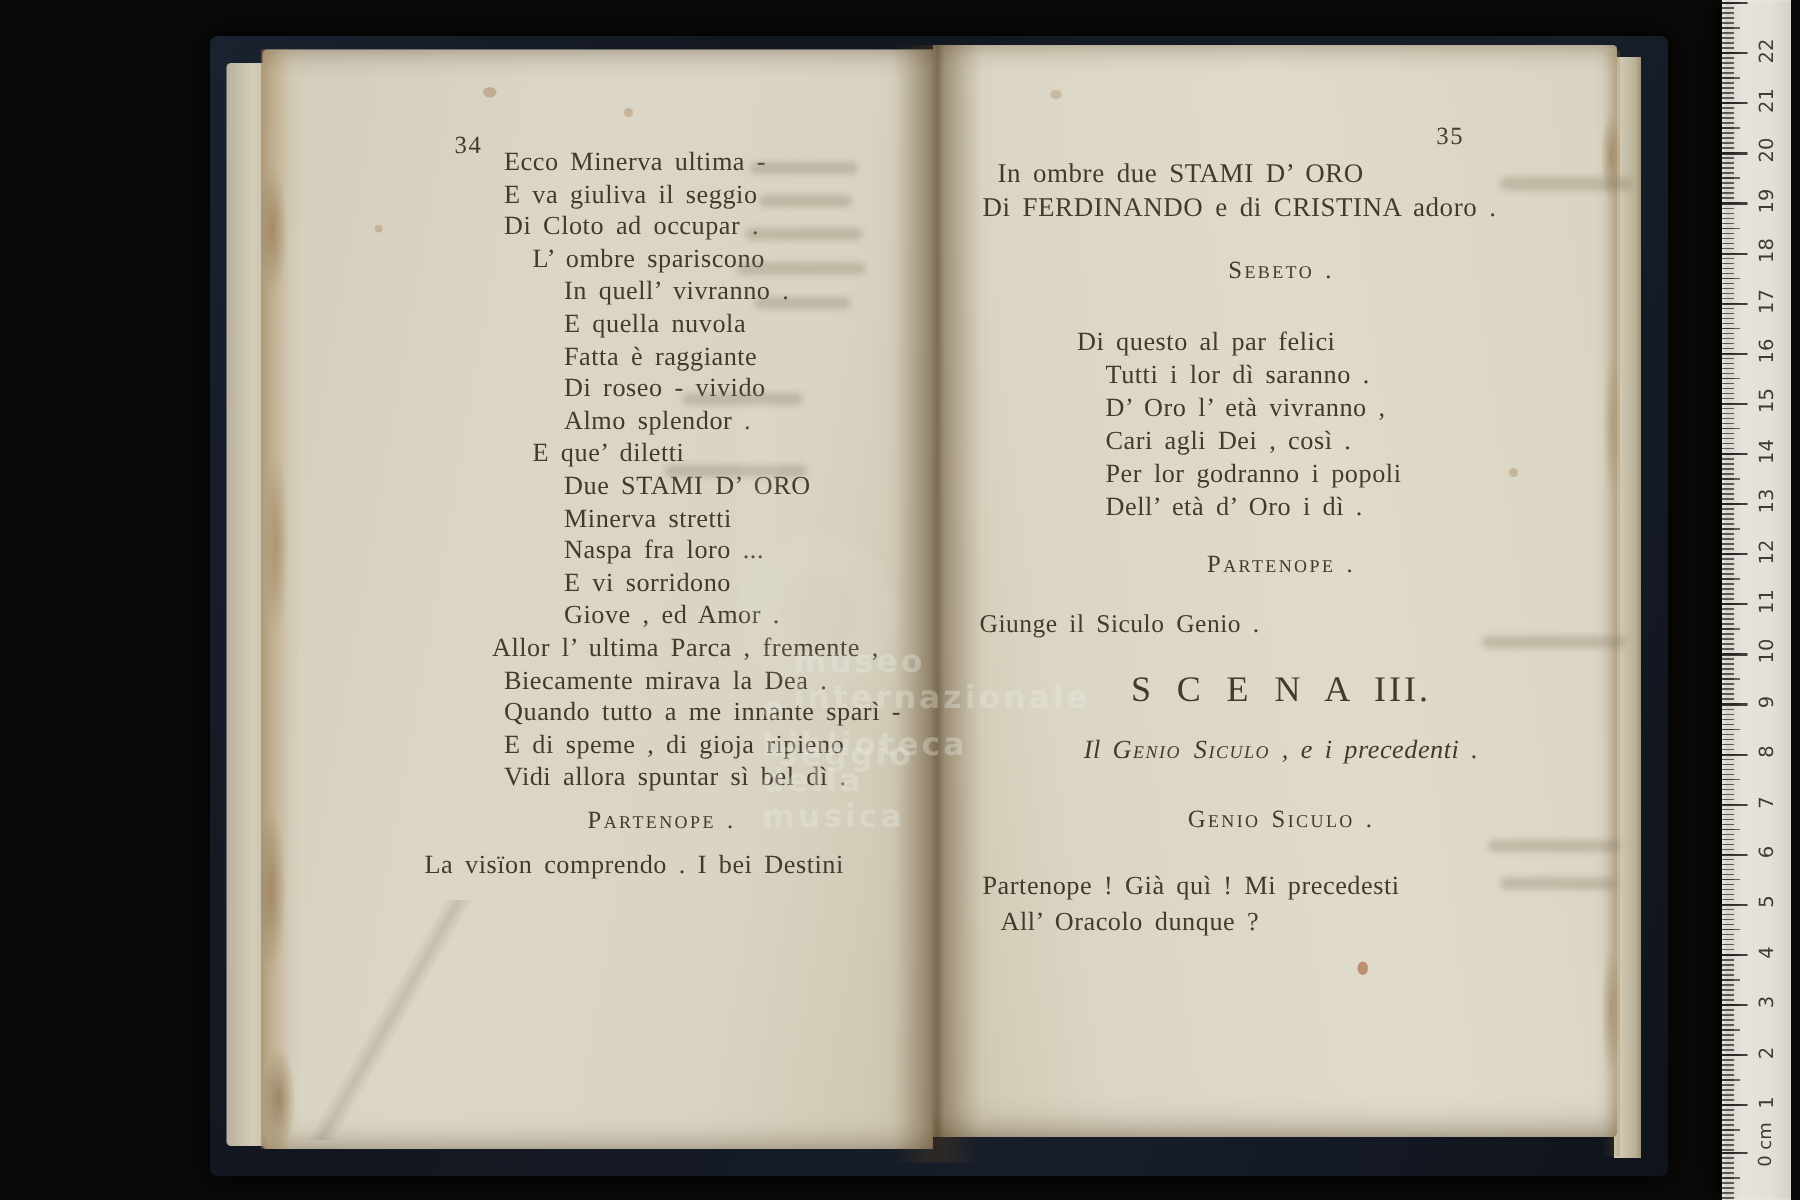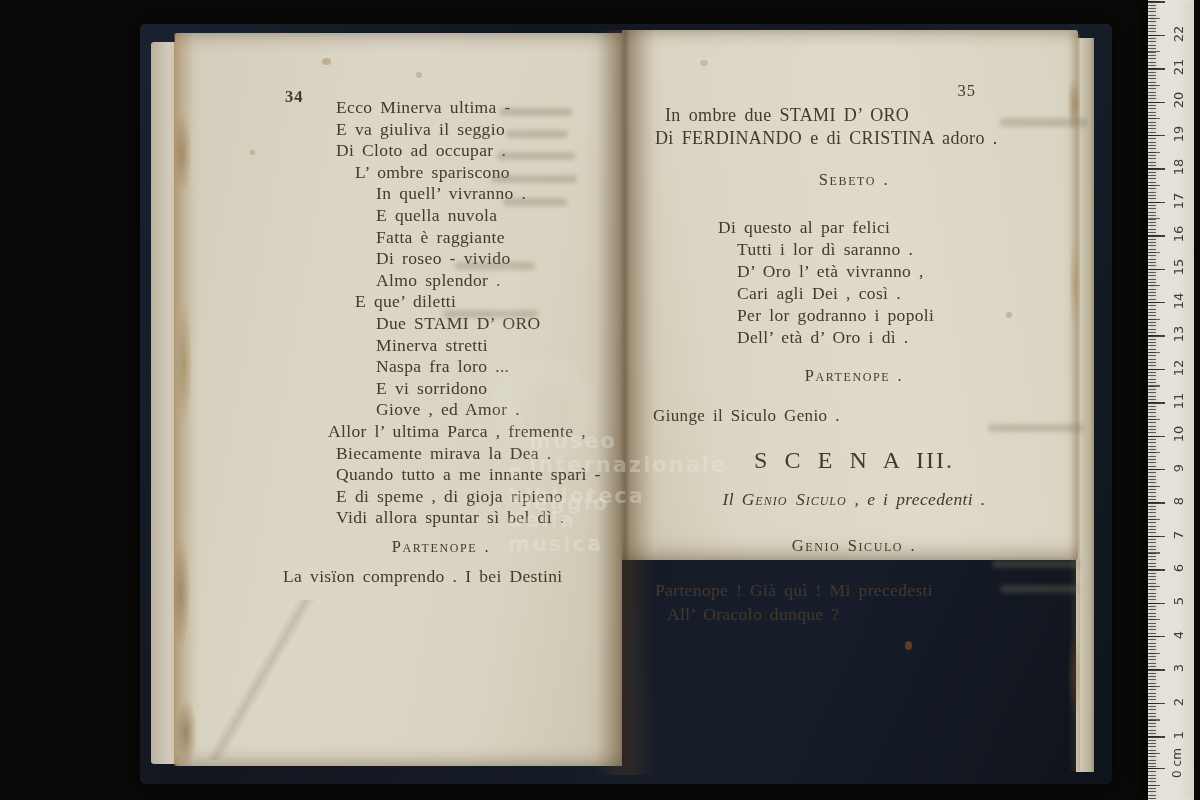--- a/index.html
+++ b/index.html
@@ -11,21 +11,21 @@
          border-radius:5px;box-shadow:0 0 18px rgba(0,0,0,.9);}
   .underleaf-l{position:absolute;left:151px;top:42px;width:30px;height:722px;
          background:linear-gradient(to right,#b9b19c,#d2ccba 60%,#c4bca6);border-radius:3px 0 0 3px;}
   .underleaf-r{position:absolute;left:1076px;top:38px;width:18px;height:734px;
          background:linear-gradient(to right,#d8d2bf,#b9b097 80%,#9c9278);}
   .page{position:absolute;color:#45392c;}
   .page-left{left:175px;top:33px;width:447px;height:733px;
          background:linear-gradient(100deg,#d3ccba,#dbd6c6 38%,#d9d3c2 72%,#ccc4ae);
          border-radius:3px 0 0 3px;
          box-shadow:inset -26px 0 30px -22px rgba(90,70,40,.55), inset 0 14px 18px -14px rgba(80,60,35,.45), inset 0 -16px 20px -16px rgba(80,60,35,.5);}
-  .page-right{left:622px;top:30px;width:456px;height:530px;
+  .page-right{left:622px;top:30px;width:456px;height:728px;
          background:linear-gradient(262deg,#d9d3c1,#dfdaca 42%,#dbd5c4 78%,#cdc5ae);
          border-radius:0 3px 3px 0;
          box-shadow:inset 28px 0 32px -24px rgba(90,70,40,.55), inset 0 14px 18px -14px rgba(80,60,35,.4), inset 0 -18px 22px -16px rgba(80,60,35,.5), inset -10px 0 14px -10px rgba(120,95,55,.45);}
   .deckle-l{position:absolute;left:174px;top:33px;width:26px;height:733px;opacity:.85;
          background:
            radial-gradient(14px 60px at 8px 120px,rgba(130,95,48,.55),transparent 70%),
            radial-gradient(12px 90px at 10px 330px,rgba(140,105,55,.5),transparent 70%),
            radial-gradient(14px 80px at 7px 560px,rgba(125,92,45,.55),transparent 70%),
            radial-gradient(16px 50px at 12px 700px,rgba(110,80,40,.6),transparent 70%),
            linear-gradient(to right,rgba(146,112,66,.6),rgba(170,140,95,.4) 45%,rgba(190,168,130,.18) 75%,transparent);}
@@ -40,21 +40,21 @@
   .fox{position:absolute;border-radius:50%;pointer-events:none;}
   .smudge{position:absolute;border-radius:4px;filter:blur(2px);background:rgba(126,120,96,.32);pointer-events:none;}
   .crease{position:absolute;left:185px;top:600px;width:150px;height:160px;pointer-events:none;
          background:linear-gradient(120deg,transparent 46%,rgba(100,80,50,.18) 50%,transparent 54%);}
 
   
   .textcol{position:absolute;font-size:17.5px;line-height:21.6px;word-spacing:.18em;letter-spacing:.02em;}
   .page-left .textcol{left:108px;top:64px;width:316px;}
   .page-right .textcol{left:31px;top:74px;width:402px;}
   .pagenum{position:absolute;font-size:16.5px;letter-spacing:1px;}
-  .page-left .pagenum{left:110px;top:54px;font-weight:bold;}
+  .page-left .pagenum{left:128px;top:54px;}
   .page-right .pagenum{right:102px;top:51px;}
   .pline{white-space:nowrap;}
   .page-left .ind0{margin-left:0;}  .page-left .ind1{margin-left:45px;}
   .page-left .ind2{margin-left:53px;}.page-left .ind3{margin-left:72px;}
   .page-left .ind4{margin-left:93px;}
   .page-right .ind0{margin-left:2px;}.page-right .ind1{margin-left:12px;}
   .page-right .ind2{margin-left:65px;}.page-right .ind3{margin-left:84px;}
   .page-right .ind4{margin-left:14px;}
   .speaker{font-variant:small-caps;text-align:center;font-size:16.5px;letter-spacing:1.6px;word-spacing:.1em;}
   .page-left .speaker{margin:7px 0 9px;}

